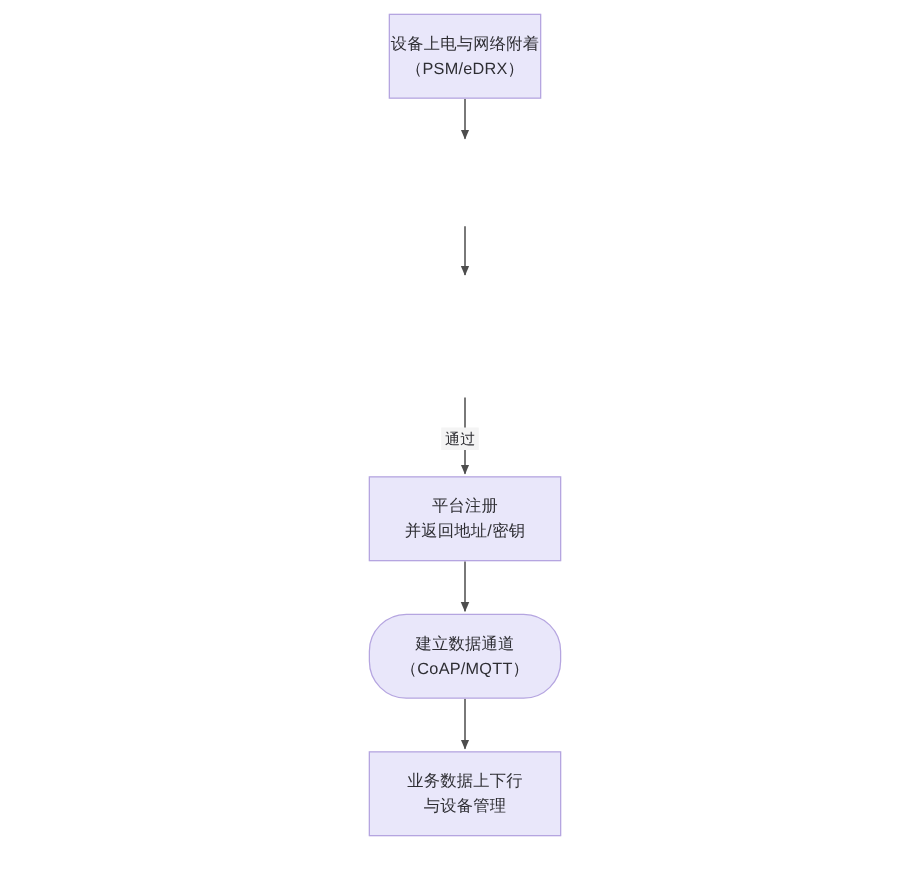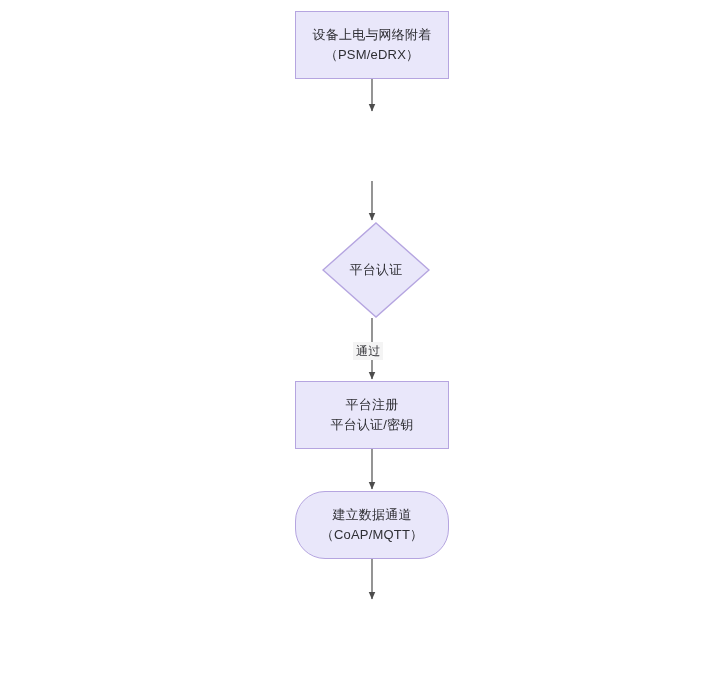--- a/index.html
+++ b/index.html
@@ -99,41 +99,39 @@
 
     <line x1="372" y1="181" x2="372" y2="220" stroke="#4d4d4d" stroke-width="1.2" marker-end="url(#arrowhead)"></line>
 
     <line x1="372" y1="318" x2="372" y2="379" stroke="#4d4d4d" stroke-width="1.2" marker-end="url(#arrowhead)"></line>
 
     <line x1="372" y1="449" x2="372" y2="489" stroke="#4d4d4d" stroke-width="1.2" marker-end="url(#arrowhead)"></line>
 
     <line x1="372" y1="559" x2="372" y2="599" stroke="#4d4d4d" stroke-width="1.2" marker-end="url(#arrowhead)"></line>
   </svg>
 
-  <div class="node" style="left:295px; top:11px; width:154px; height:68px;text-align:center;">
+  <div class="node" style="left:311px; top:11px; width:122px; height:68px;text-align:center;">
     <span class="node-label">设备上电与网络附着
 （PSM/eDRX）</span>
   </div>
 
 
-  <div class="decision" style="left:322px; top:222px; width:108px; height:96px;">
-    <svg class="diamond-shape" viewBox="0 0 108 96" preserveAspectRatio="none">
-      <polygon points="54,1 107,48 54,95 1,48" fill="#e9e7fa" stroke="#b5a5e0" stroke-width="1.4"></polygon>
-    </svg>
-    <span class="node-label">平台认证</span>
-  </div>
 
   <div class="edge-label" style="left:353px; top:342px;font-family:Liberation Serif, serif;">
     <span>通过</span>
   </div>
 
   <div class="node" style="left:295px; top:381px; width:154px; height:68px;">
     <span class="node-label">平台注册
-平台认证/密钥</span>
+并返回地址/密钥</span>
   </div>
 
   <div class="node" style="left:295px; top:491px; width:154px; height:68px;border-radius:30px;">
     <span class="node-label">建立数据通道
 （CoAP/MQTT）</span>
   </div>
 
+  <div class="node" style="left:295px; top:601px; width:154px; height:68px;">
+    <span class="node-label">业务数据上下行
+与设备管理</span>
+  </div>
 
 </div>
 
 </body></html>

